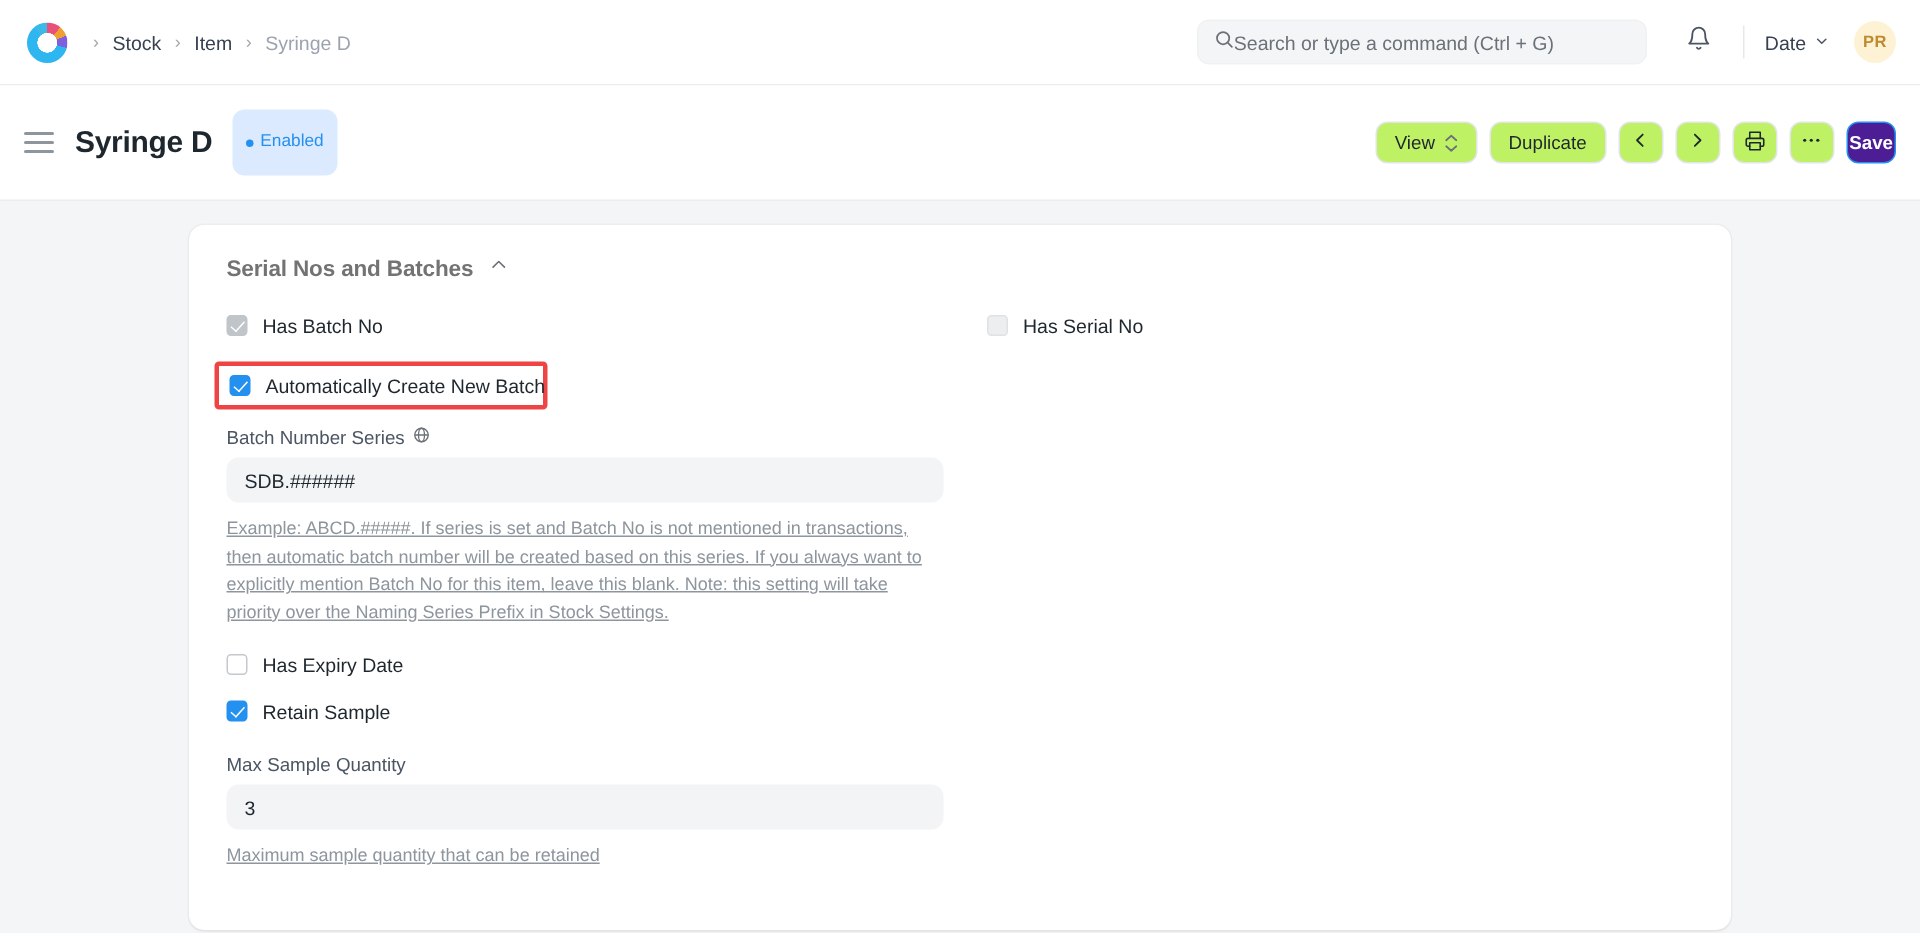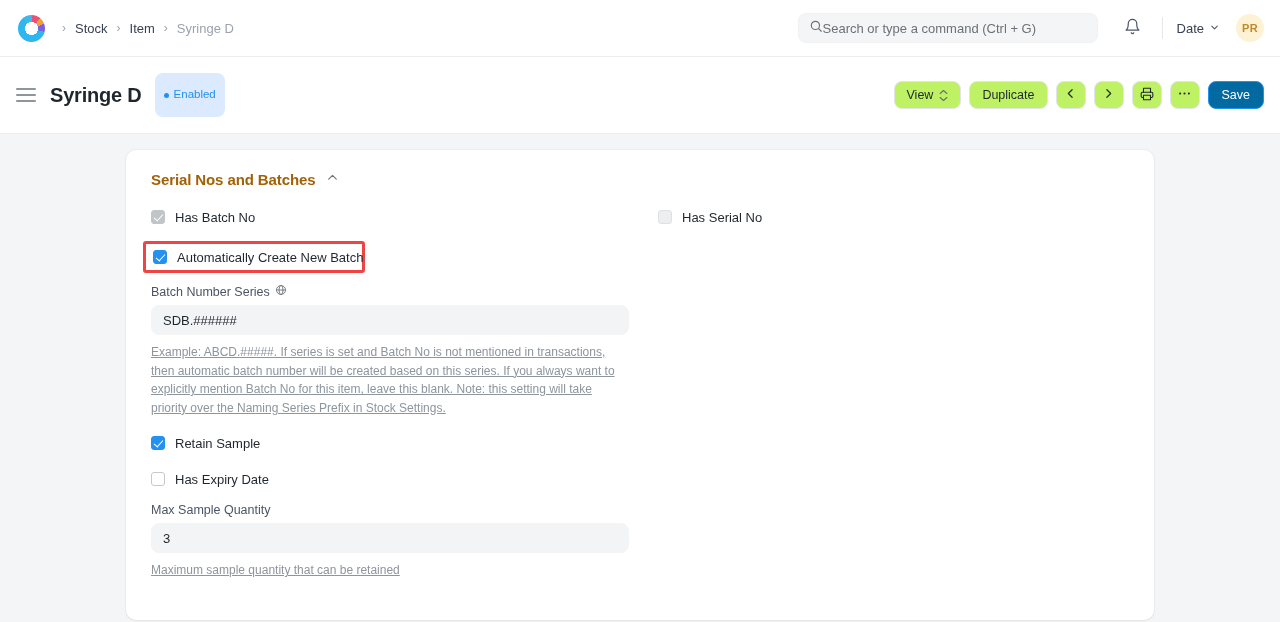--- a/index.html
+++ b/index.html
@@ -218,25 +218,25 @@
     color: #1f272e;
     padding: 0 12px;
     display: inline-flex;
     align-items: center;
     gap: 6px;
     cursor: pointer;
     white-space: nowrap;
   }
   .btn.square { width: 30px; padding: 0; justify-content: center; }
   .btn.primary {
-    background: #0369a1;
+    background: #4c1d95;
     border-color: #2490ef;
     color: #ffffff;
-    font-weight: 400;
-    padding: 0 13px;
+    font-weight: 700;
+    padding: 0 1px;
   }
 
   .stack-chev {
     display: inline-flex;
     flex-direction: column;
     gap: 1px;
     line-height: 0;
     color: #6b7178;
   }
 
@@ -260,21 +260,21 @@
   .section-head {
     display: flex;
     align-items: center;
     gap: 10px;
     cursor: pointer;
     margin-bottom: 22px;
   }
   .section-title {
     font-size: 15px;
     font-weight: 700;
-    color: #a16207;
+    color: #737373;
     letter-spacing: -.1px;
   }
 
   .grid {
     display: grid;
     grid-template-columns: 1fr 1fr;
     column-gap: 36px;
   }
 
   .col { min-width: 0; }
@@ -536,28 +536,28 @@
                 <line x1="3" y1="12" x2="21" y2="12"></line>
               </svg>
             </span>
           </div>
           <input class="finput" type="text" value="SDB.######" style="">
           <div class="fdesc">Example: ABCD.#####. If series is set and Batch No is not mentioned in transactions, then automatic batch number will be created based on this series. If you always want to explicitly mention Batch No for this item, leave this blank. Note: this setting will take priority over the Naming Series Prefix in Stock Settings.</div>
         </div>
 
         <div class="gap-lg"></div>
 
+        <div class="cbrow">
+          <span class="cb"></span>
+          <span class="cblabel">Has Expiry Date</span>
+        </div>
+
         <div class="cbrow" style="margin-bottom:22px;">
           <span class="cb checked"></span>
           <span class="cblabel">Retain Sample</span>
-        </div>
-
-        <div class="cbrow">
-          <span class="cb"></span>
-          <span class="cblabel">Has Expiry Date</span>
         </div>
 
         <div class="field">
           <div class="flabel">
             <span>Max Sample Quantity</span>
           </div>
           <input class="finput" type="text" value="3" style="">
           <div class="fdesc">Maximum sample quantity that can be retained</div>
         </div>
 

